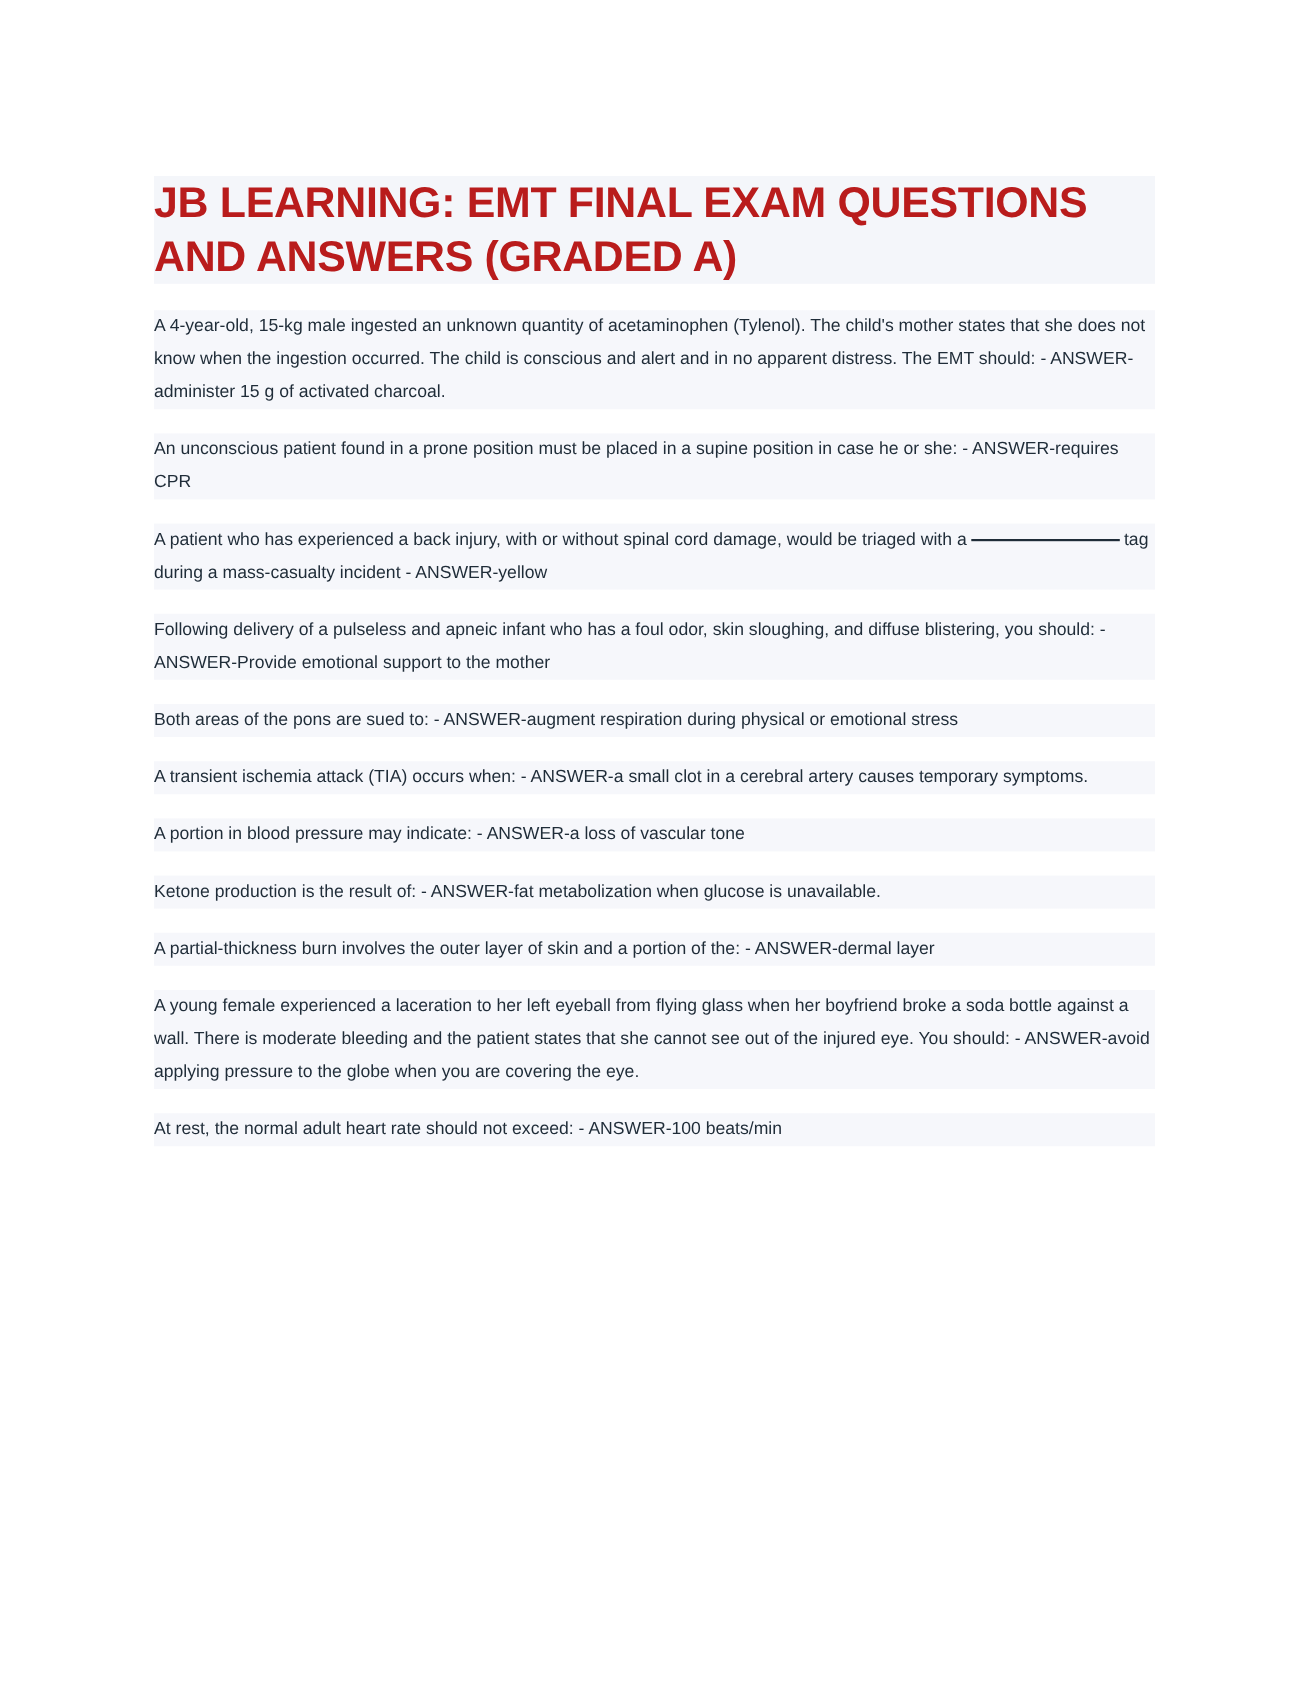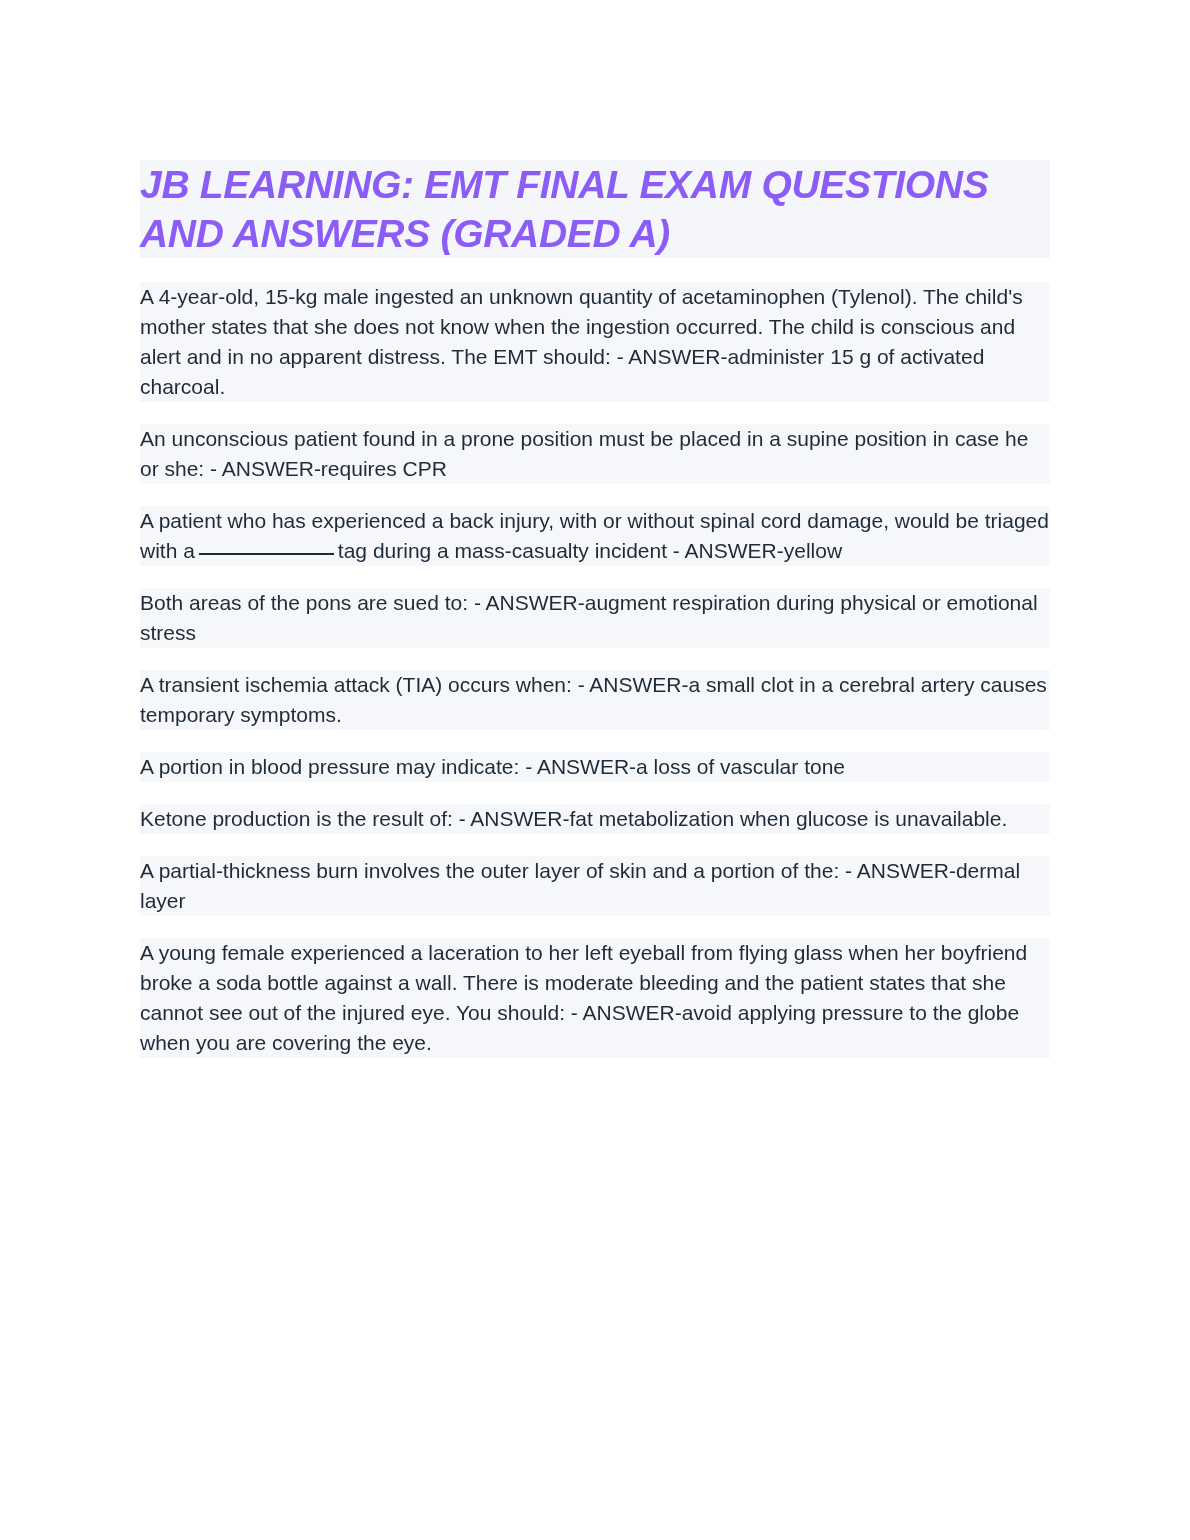--- a/index.html
+++ b/index.html
@@ -19,30 +19,29 @@
     height: 1540px;
     box-sizing: border-box;
     padding: 160px 140px 0 140px;
     background: #ffffff;
     position: relative;
   }
   .doc-title {
     font-size: 39px;
     line-height: 49px;
     font-weight: bold;
-    color: #8b5cf6;
+    color: #b91c1c;
     margin: 0 0 24px 0;
     letter-spacing: -0.3px;
     background: #f4f6fa;
     display: block;
     max-width: 910px;
-    font-style: italic;
   }
   .para {
-    font-size: 21px;
+    font-size: 16px;
     line-height: 30px;
     color: #1f2c38;
     margin: 0 0 22px 0;
     max-width: 910px;
     background: linear-gradient(to bottom, #f6f7fb 0%, #f6f7fb 100%);
     background-repeat: no-repeat;
     background-size: 100% 100%;
   }
   .para:last-child {
     margin-bottom: 0;
@@ -61,28 +60,30 @@
 <div class="page">
 
   <h1 class="doc-title">JB LEARNING: EMT FINAL EXAM QUESTIONS AND ANSWERS (GRADED A)</h1>
 
   <p class="para">A 4-year-old, 15-kg male ingested an unknown quantity of acetaminophen (Tylenol). The child's mother states that she does not know when the ingestion occurred. The child is conscious and alert and in no apparent distress. The EMT should: - ANSWER-administer 15 g of activated charcoal.</p>
 
   <p class="para">An unconscious patient found in a prone position must be placed in a supine position in case he or she: - ANSWER-requires CPR</p>
 
   <p class="para"><span>A patient who has experienced a back injury, with or without spinal cord damage, would be triaged with a</span><span class="blank-line"></span><span>tag during a mass-casualty incident - ANSWER-yellow</span></p>
 
+  <p class="para">Following delivery of a pulseless and apneic infant who has a foul odor, skin sloughing, and diffuse blistering, you should: - ANSWER-Provide emotional support to the mother</p>
 
 
   <p class="para">Both areas of the pons are sued to: - ANSWER-augment respiration during physical or emotional stress</p>
 
   <p class="para">A transient ischemia attack (TIA) occurs when: - ANSWER-a small clot in a cerebral artery causes temporary symptoms.</p>
 
   <p class="para">A portion in blood pressure may indicate: - ANSWER-a loss of vascular tone</p>
 
   <p class="para">Ketone production is the result of: - ANSWER-fat metabolization when glucose is unavailable.</p>
 
   <p class="para">A partial-thickness burn involves the outer layer of skin and a portion of the: - ANSWER-dermal layer</p>
 
   <p class="para">A young female experienced a laceration to her left eyeball from flying glass when her boyfriend broke a soda bottle against a wall. There is moderate bleeding and the patient states that she cannot see out of the injured eye. You should: - ANSWER-avoid applying pressure to the globe when you are covering the eye.</p>
 
+  <p class="para">At rest, the normal adult heart rate should not exceed: - ANSWER-100 beats/min</p>
 
 </div>
 
 </body></html>

